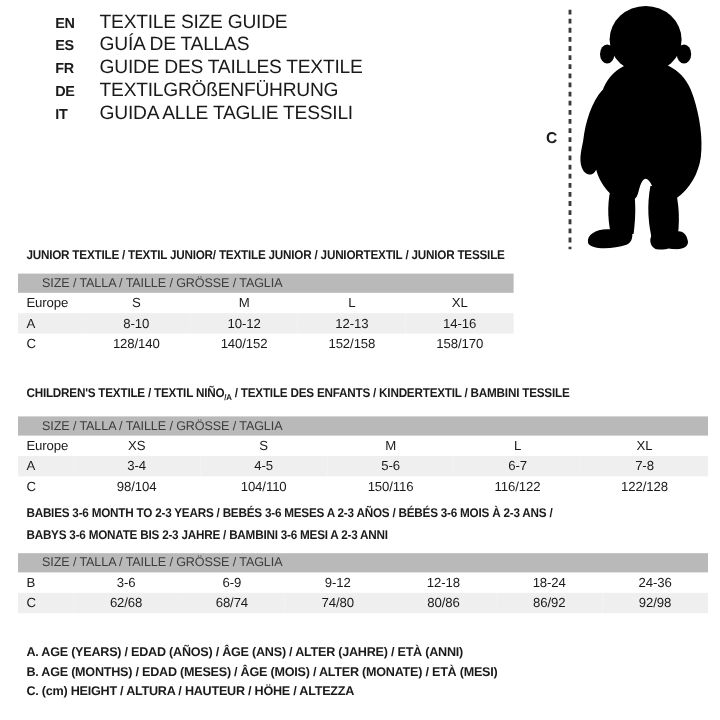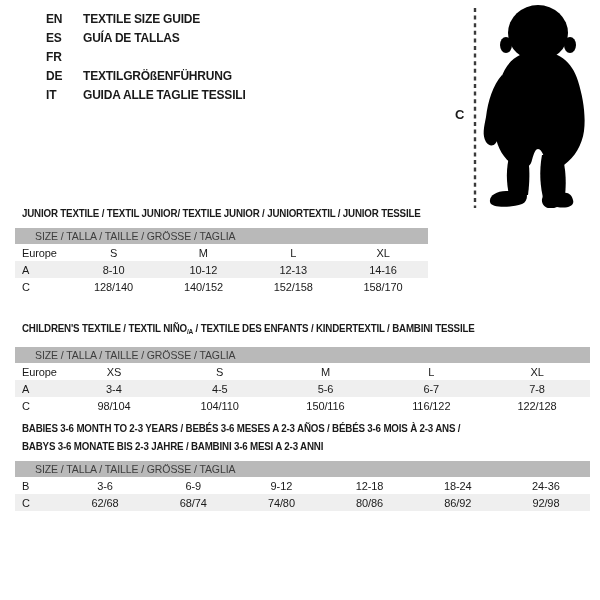--- a/index.html
+++ b/index.html
@@ -16,21 +16,21 @@
     background: #ffffff;
     overflow: hidden;
   }
 
   
   .lang-block { position: absolute; top: 9px; left: 22px; }
   .lang-row { display: flex; height: 19px; align-items: center; padding-left: 24px; }
   .lang-code {
     width: 37px; font-size: 12px; font-weight: bold; letter-spacing: -0.2px;
   }
-  .lang-label { font-size: 12px; font-weight: bold; letter-spacing: -0.2px; white-space: nowrap; }
+  .lang-label { font-size: 16px; font-weight: normal; letter-spacing: -0.2px; white-space: nowrap; }
 
   
   .dash-line { position: absolute; left: 473px; top: 8px; }
   .c-label {
     position: absolute; left: 455px; top: 107px;
     font-size: 13px; font-weight: bold;
   }
   .baby-svg { position: absolute; left: 480px; top: 3px; }
 
   
@@ -76,20 +76,21 @@
     <div class="lang-row">
       <span class="lang-code">EN</span>
       <span class="lang-label">TEXTILE SIZE GUIDE</span>
     </div>
     <div class="lang-row">
       <span class="lang-code">ES</span>
       <span class="lang-label">GUÍA DE TALLAS</span>
     </div>
     <div class="lang-row">
       <span class="lang-code">FR</span>
+      <span class="lang-label">GUIDE DES TAILLES TEXTILE</span>
     </div>
     <div class="lang-row">
       <span class="lang-code">DE</span>
       <span class="lang-label">TEXTILGRÖßENFÜHRUNG</span>
     </div>
     <div class="lang-row">
       <span class="lang-code">IT</span>
       <span class="lang-label">GUIDA ALLE TAGLIE TESSILI</span>
     </div>
   </div>
@@ -229,14 +230,19 @@
         <td>68/74</td>
         <td>74/80</td>
         <td>80/86</td>
         <td>86/92</td>
         <td>92/98</td>
       </tr>
     </tbody>
       </table>
   </div>
 
+  <div class="footnotes">
+    <div class="footnote">A. AGE (YEARS) / EDAD (AÑOS) / ÂGE (ANS) / ALTER (JAHRE) / ETÀ (ANNI)</div>
+    <div class="footnote">B. AGE (MONTHS) / EDAD (MESES) / ÂGE (MOIS) / ALTER (MONATE) / ETÀ (MESI)</div>
+    <div class="footnote">C. (cm) HEIGHT / ALTURA / HAUTEUR / HÖHE / ALTEZZA</div>
+  </div>
 
 </div>
 
 </body></html>

